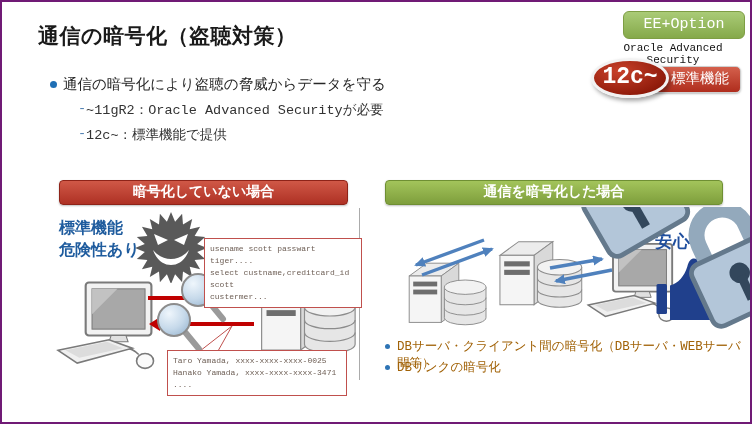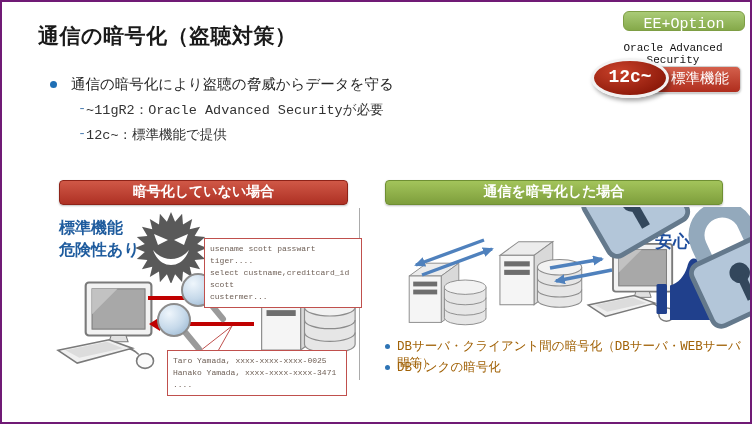--- a/index.html
+++ b/index.html
@@ -8,42 +8,42 @@
     position:relative;width:752px;height:424px;background:#fff;
     border:2px solid #701a75;overflow:hidden;
     font-family:Liberation Mono, monospace;
   }
   .title{
     position:absolute;left:36px;top:20px;font-size:21px;font-weight:bold;
     color:#1a1a1a;letter-spacing:.5px;
   }
   
   .badge-ee{
-    position:absolute;left:621px;top:9px;width:122px;height:20px;border-radius:6px;
+    position:absolute;left:621px;top:9px;width:122px;height:28px;border-radius:6px;
     background:linear-gradient(#AACB77,#85A94A);border:1px solid #7E9E44;
     color:#fff;font-size:15px;line-height:26px;text-align:center;
   }
   .oracle-label{
     position:absolute;left:594px;top:40px;width:154px;text-align:center;
     font-size:11px;color:#111;
   }
   .badge12-rect{
     position:absolute;left:621px;top:64px;width:118px;height:27px;border-radius:5px;
     background:linear-gradient(#D4604C,#AF2D1D);border:1px solid #CFCFCF;
     color:#fff;font-size:14.5px;line-height:25px;text-align:center;padding-left:36px;
     box-shadow:0 1px 2px rgba(0,0,0,.25);
   }
   .badge12-oval{
     position:absolute;left:589px;top:56px;width:78px;height:40px;border-radius:50%;
     background:radial-gradient(ellipse at 35% 30%,#C8412A,#8E1A0A 75%);
     border:3px solid #F2F2F2;box-shadow:2px 3px 4px rgba(0,0,0,.35);
-    color:#fff;font-weight:bold;font-size:18px;text-align:center;line-height:33px;z-index:4;
-  }
-  
-  .bullet-row{position:absolute;left:48px;top:73px;display:flex;gap:14px;font-size:14.5px;color:#262626;}
+    color:#fff;font-weight:bold;font-size:23px;text-align:center;line-height:33px;z-index:4;
+  }
+  
+  .bullet-row{position:absolute;left:48px;top:73px;display:flex;gap:6px;font-size:14.5px;color:#262626;}
   .bullet-row .dot{width:7px;height:7px;border-radius:50%;background:#1F6FB5;margin-top:6px;flex:0 0 auto;}
   .sub-row{position:absolute;display:flex;font-size:13.5px;color:#333;}
   .sub-row .dash::before{content:"-";color:#4A7CB0;}
   #sub1{left:76px;top:99px;} #sub2{left:76px;top:124px;}
   
   .panel-hd{
     position:absolute;height:25px;border-radius:4px;color:#fff;font-weight:bold;
     font-size:14px;text-align:center;line-height:23px;z-index:3;
     box-shadow:0 1px 2px rgba(0,0,0,.25);
   }

